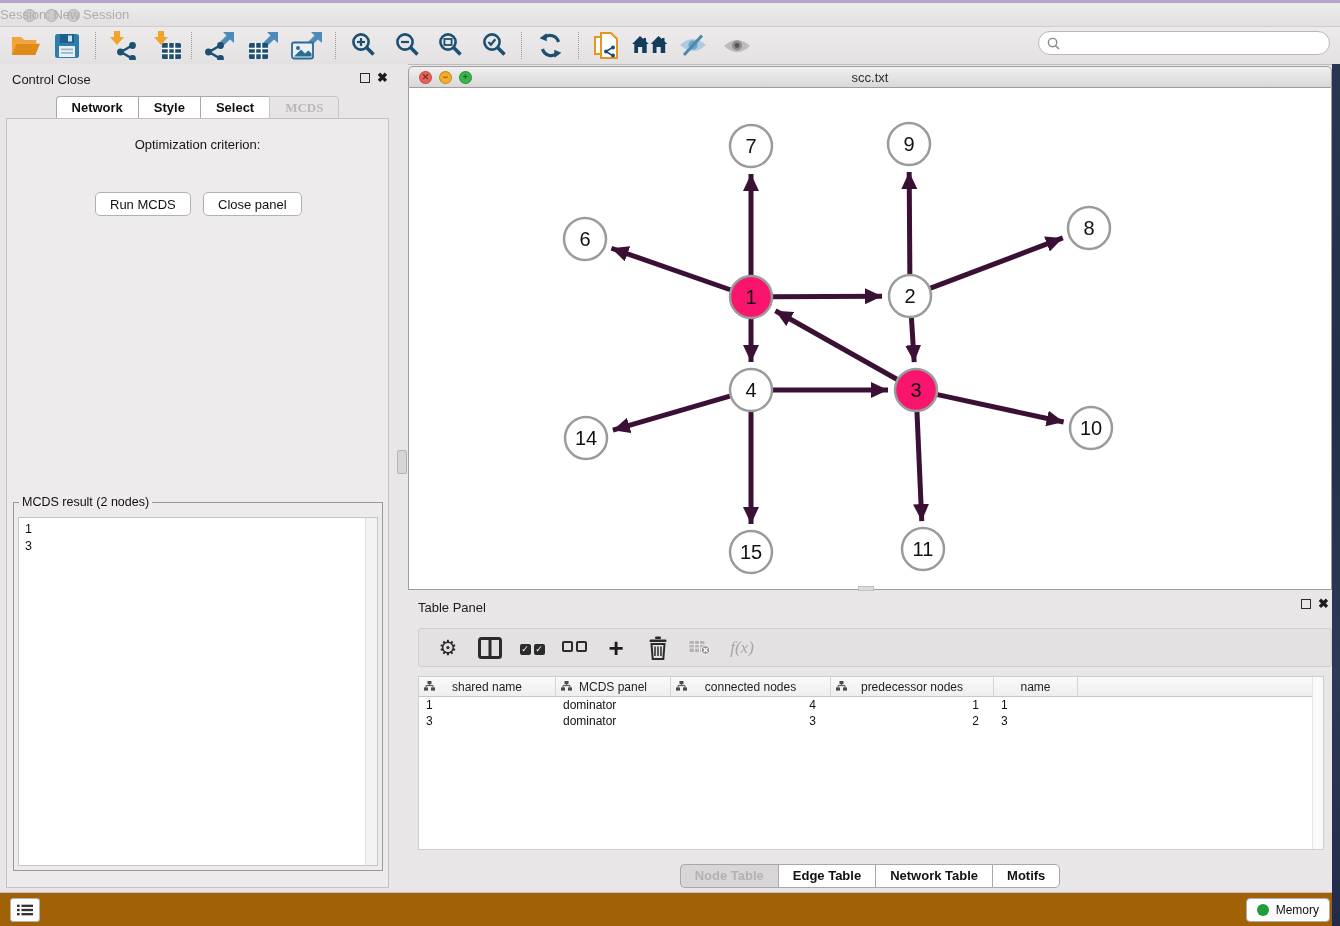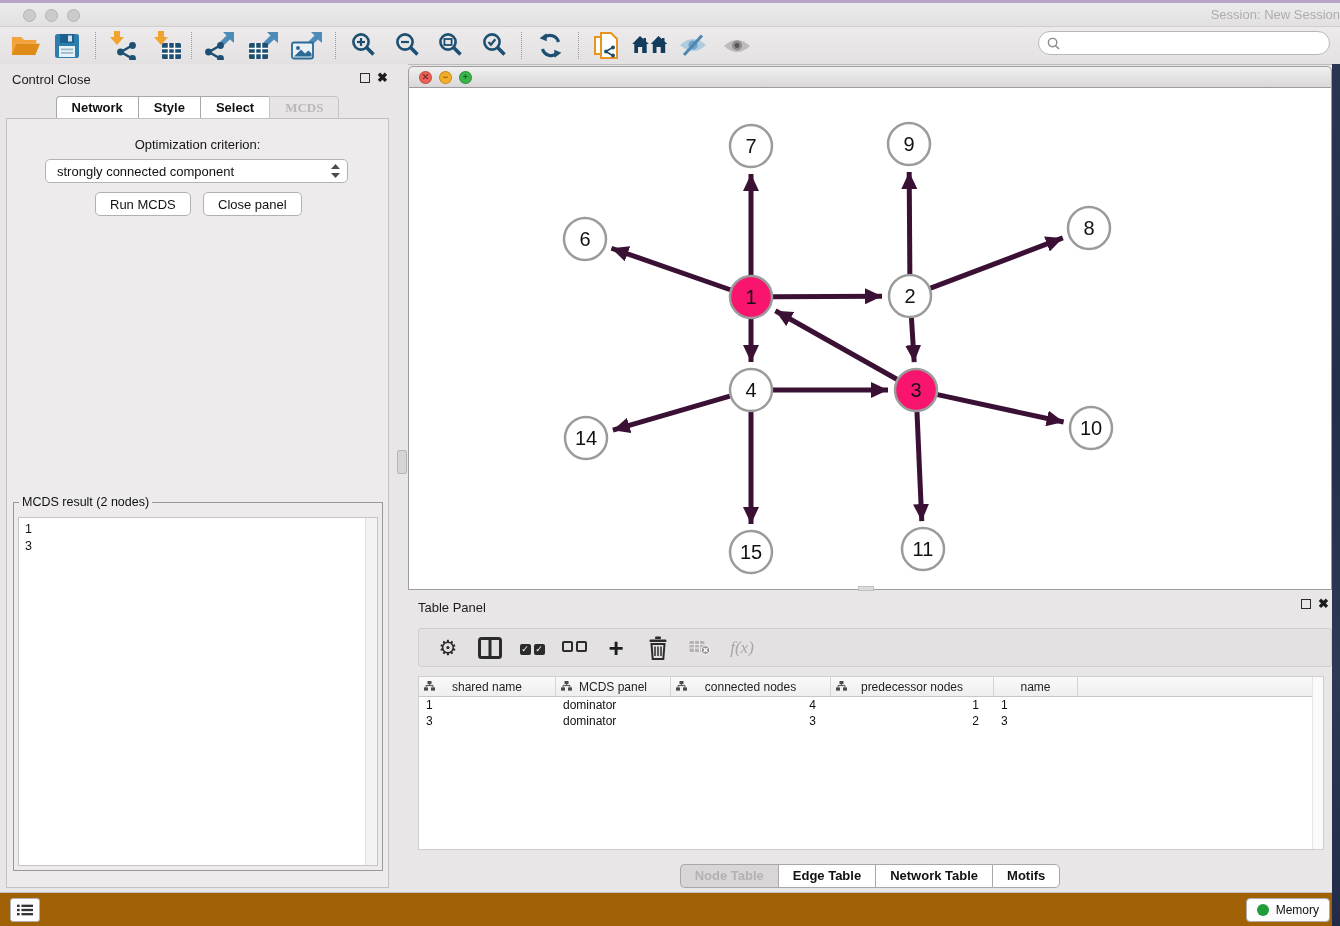--- a/index.html
+++ b/index.html
@@ -3,21 +3,21 @@
 <meta charset="utf-8">
 <style>
   html,body{margin:0;padding:0;}
   body{font-family:"Liberation Sans",sans-serif;-webkit-font-smoothing:antialiased;}
   .screen{position:relative;width:1340px;height:926px;background:#e8e6e6;overflow:hidden;}
 
   
   .top-strip{position:absolute;left:0;top:0;width:1340px;height:3px;background:#b7a4c8;}
   .titlebar{position:absolute;left:0;top:3px;width:1340px;height:23px;
     background:linear-gradient(#ececec,#e2e0e0);border-bottom:1px solid #cfcdcd;}
-  .titlebar .title{position:absolute;left:0;right:0;top:4px;text-align:right;
+  .titlebar .title{position:absolute;left:0;right:0;top:4px;text-align:left;
     font-size:13px;color:#b0acac;}
   .mac-light{position:absolute;top:6px;width:13px;height:13px;border-radius:50%;
     background:#cbcbcb;border:1px solid #b2b2b2;box-sizing:border-box;}
 
   
   .toolbar{position:absolute;left:0;top:27px;width:1340px;height:37px;
     background:linear-gradient(#eceaea,#e3e1e1);border-bottom:1px solid #bdbbbb;}
   .tbtn{position:absolute;top:3px;width:38px;height:31px;border:0;background:transparent;
     padding:0;display:flex;align-items:center;justify-content:center;cursor:default;}
   .tsep{position:absolute;top:5px;width:0;height:27px;border-left:1px dotted #9a9a9a;}
@@ -302,29 +302,20 @@
       <span class="close-ico" style="left:377px">✖</span>
     </div>
     <div class="cp-tabs">
       <div class="tab">Network</div>
       <div class="tab">Style</div>
       <div class="tab">Select</div>
       <div class="tab active">MCDS</div>
     </div>
     <div class="cp-inset">
       <div class="opt-label">Optimization criterion:</div>
-      <div class="combo">
-        <span class="combo-text">strongly connected component</span>
-        <span class="stepper">
-          <svg width="9" height="14" viewBox="0 0 9 14">
-            <polygon points="4.5,0 9,5 0,5" fill="#4c4c4c"></polygon>
-            <polygon points="0,9 9,9 4.5,14" fill="#4c4c4c"></polygon>
-          </svg>
-        </span>
-      </div>
       <button class="btn" style="left:88px">Run MCDS</button>
       <button class="btn" style="left:196px">Close panel</button>
       <fieldset class="result-box">
         <legend>MCDS result (2 nodes)</legend>
         <div class="result-inner">
           <div class="result-line">1</div>
           <div class="result-line">3</div>
           <div class="scrolltrack"></div>
         </div>
       </fieldset>
@@ -335,20 +326,21 @@
     <div class="v-handle"></div>
   </div>
 
   <div class="right-area">
 
     <div class="net-window">
       <div class="net-titlebar">
         <span class="tl" style="left:10px;background:#ee6055">✕</span>
         <span class="tl" style="left:30px;background:#f5ad27">−</span>
         <span class="tl" style="left:50px;background:#39b54a">+</span>
+        <div class="net-title">scc.txt</div>
       </div>
       <div class="net-canvas">
         <svg width="922" height="500" viewBox="0 0 922 500">
             <defs>
               <marker id="arrow" orient="auto" markerUnits="userSpaceOnUse" markerWidth="20" markerHeight="16" refX="17" refY="8">
                 <path d="M0,0 L17,8 L0,16 Z" fill="#3a1135"></path>
               </marker>
             </defs>
             <line x1="342" y1="187" x2="342" y2="86" stroke="#3a1135" stroke-width="5" marker-end="url(#arrow)"></line>
             <line x1="321.23121807335133" y1="201.7434376400866" x2="202.43299517937103" y2="160.23562482170794" stroke="#3a1135" stroke-width="5" marker-end="url(#arrow)"></line>

